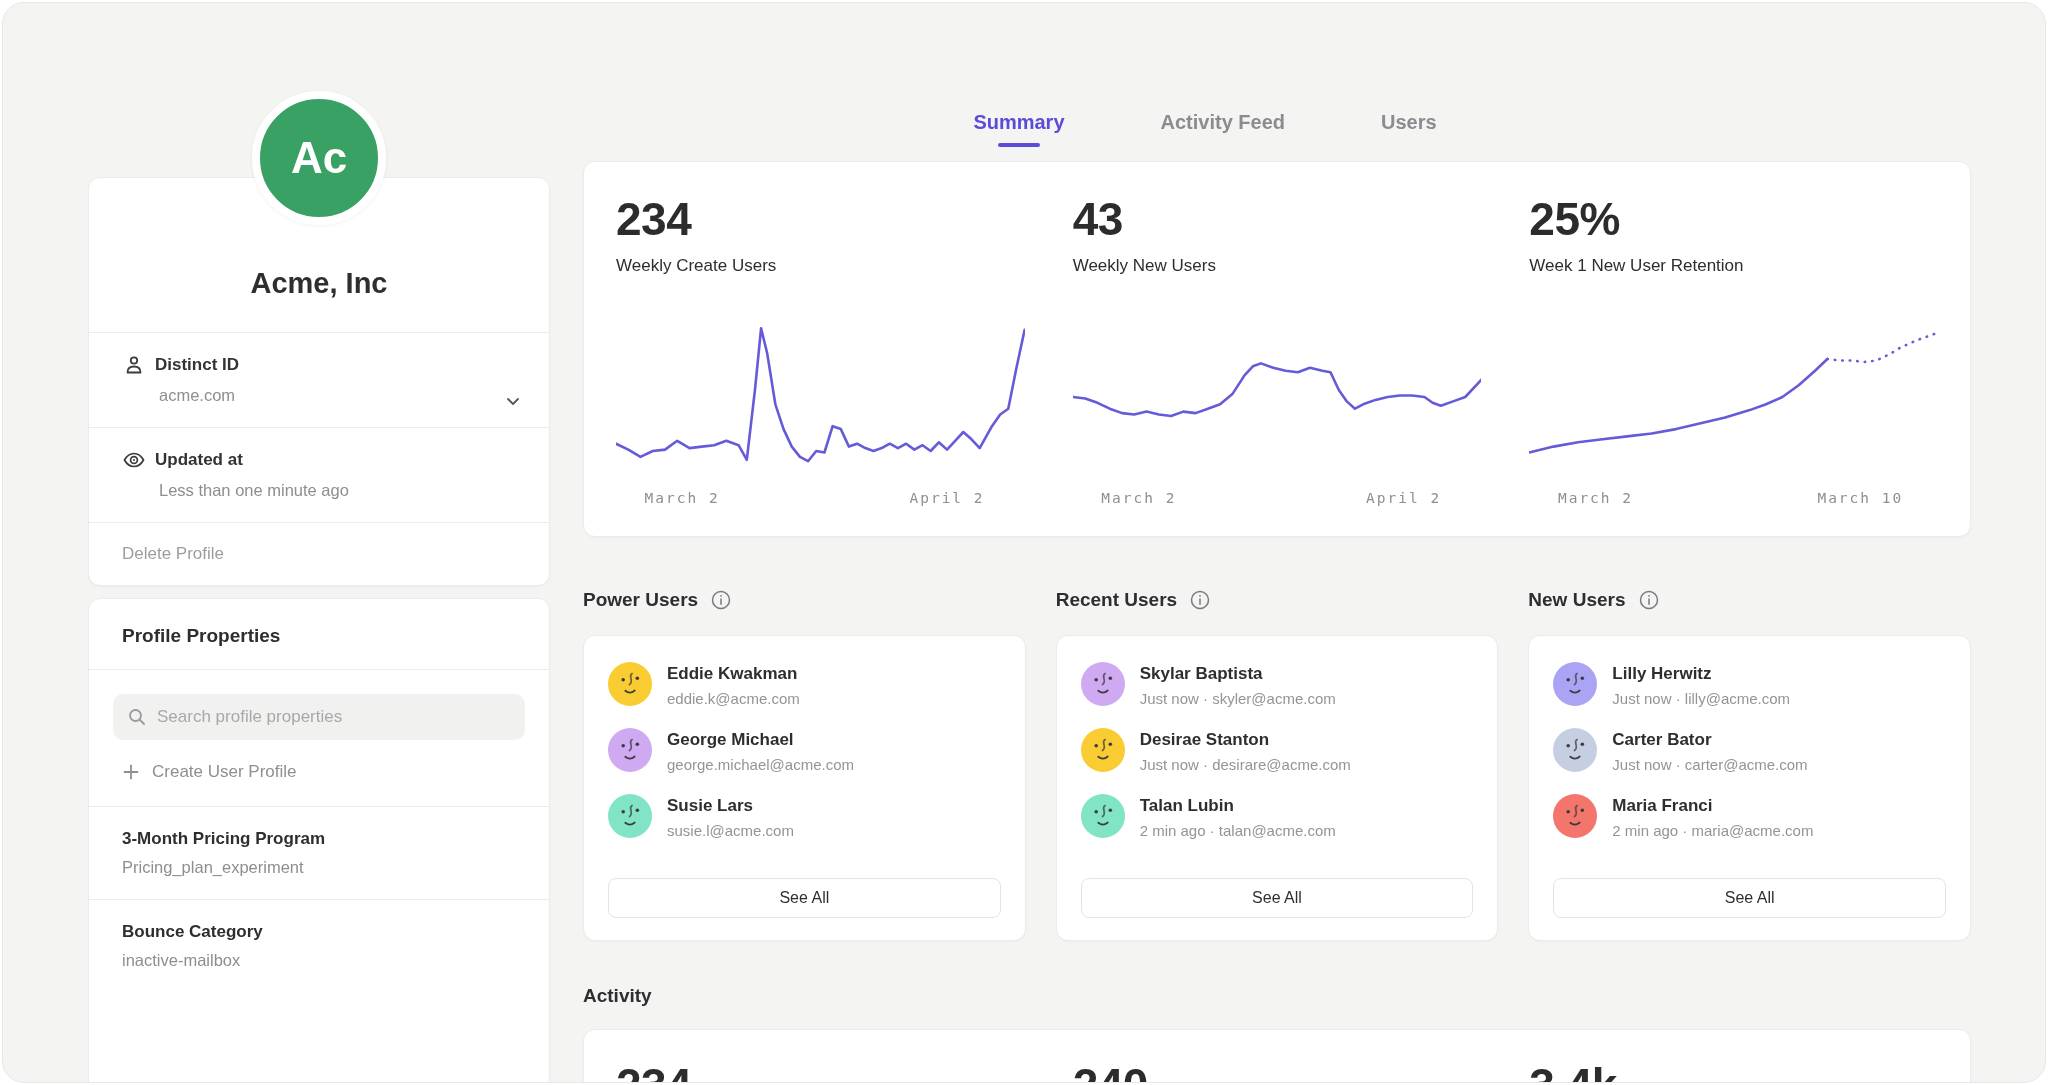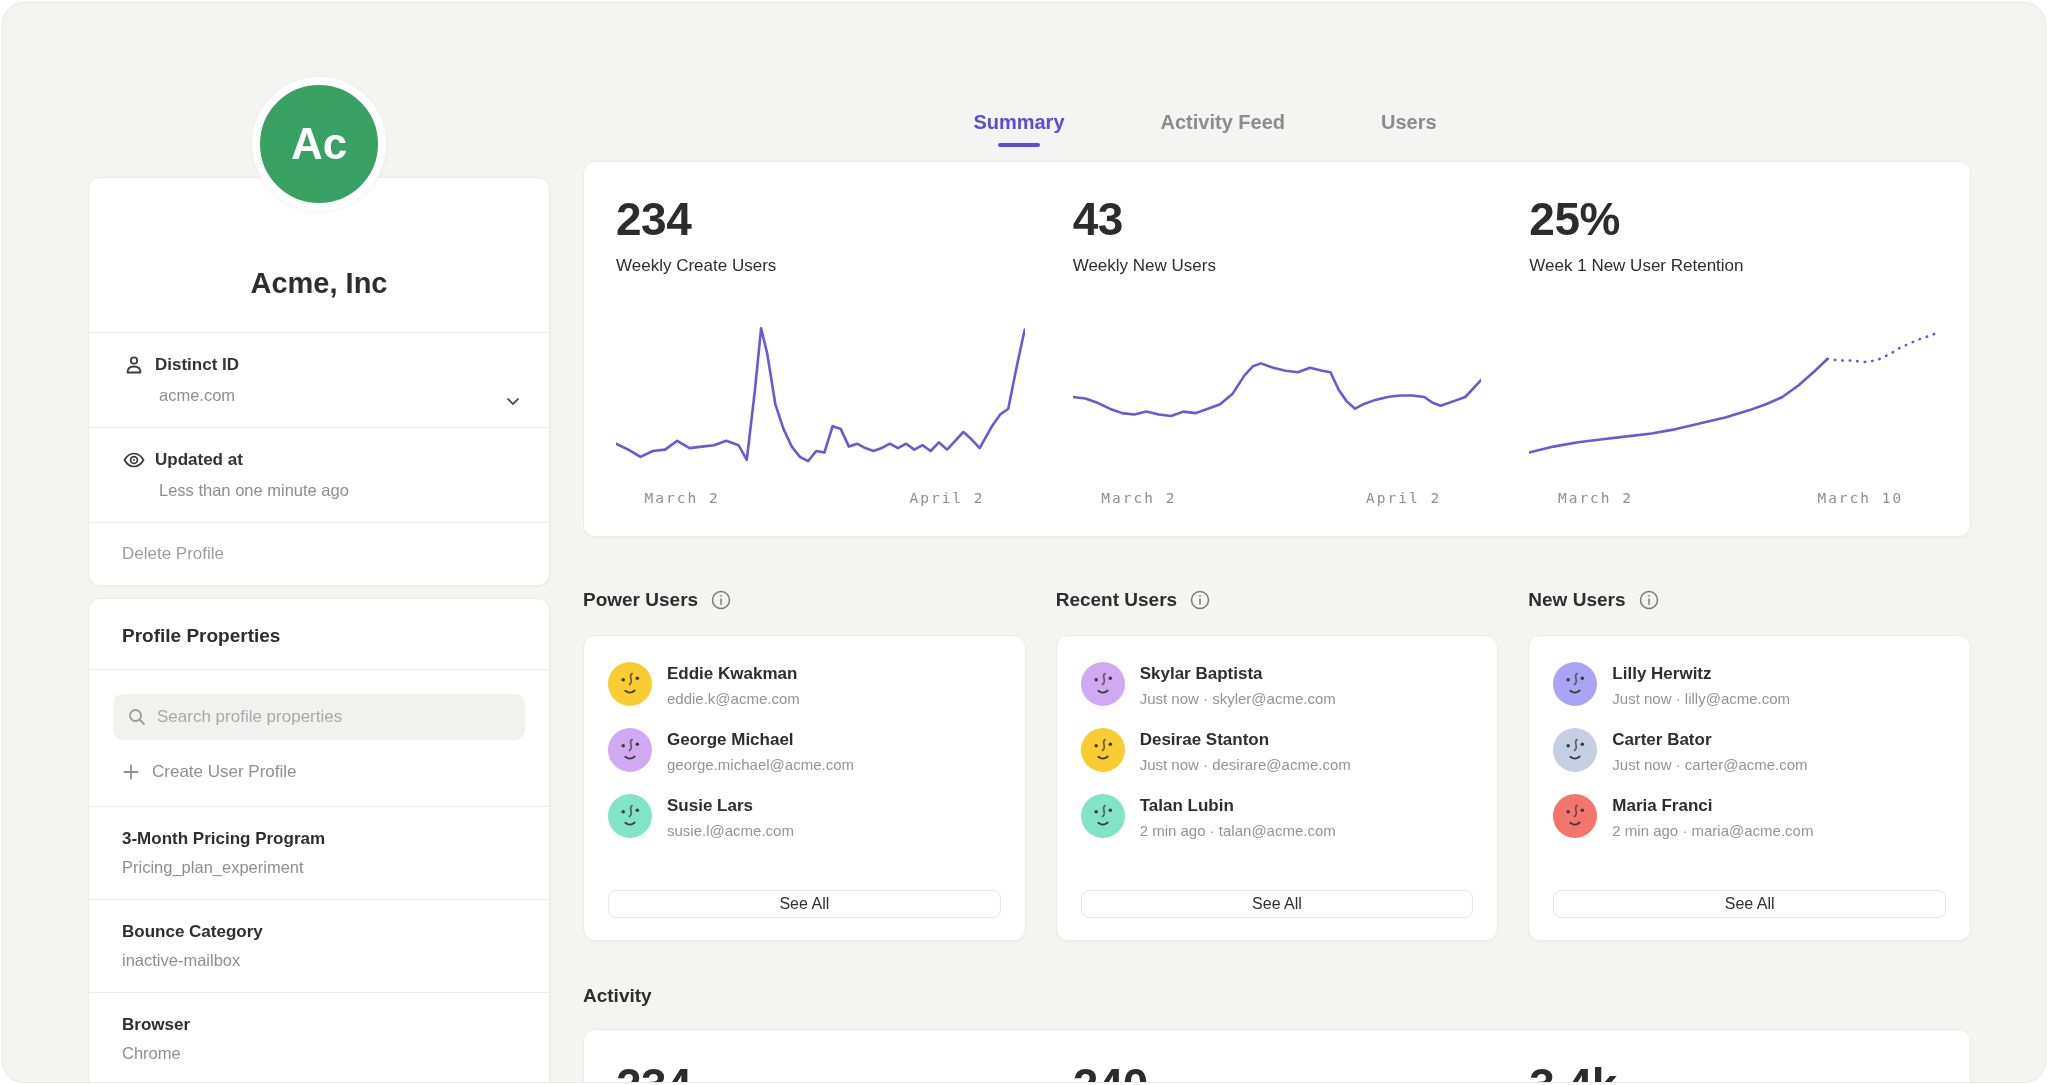--- a/index.html
+++ b/index.html
@@ -1,21 +1,21 @@
 <!DOCTYPE html>
 <html><head>
 <meta charset="utf-8">
 <style>
   * { margin:0; padding:0; box-sizing:border-box; }
   html,body { width:2048px; height:1085px; background:#ffffff; font-family:"Liberation Sans", sans-serif; }
   .frame { position:absolute; inset:2px; background:#f4f4f2; border-radius:22px; border:1px solid #e9e8e6; overflow:hidden; }
 
   
   .sidebar { position:absolute; left:85px; top:0; width:462px; }
-  .avatar-wrap { position:absolute; left:50%; top:74px; transform:translateX(-50%); z-index:3; }
+  .avatar-wrap { position:absolute; left:50%; top:88px; transform:translateX(-50%); z-index:3; }
   .avatar-big { width:134px; height:134px; border-radius:50%; border:8px solid #ffffff;
     display:flex; align-items:center; justify-content:center;
     color:#fff; font-size:44px; font-weight:bold; box-shadow:0 1px 4px rgba(0,0,0,.06); }
   .card { background:#fff; border:1px solid #ebebe9; border-radius:12px; box-shadow:0 1px 2px rgba(0,0,0,.03); }
   .profile-card { position:absolute; left:0; top:174px; width:462px; }
   .profile-title { height:154px; display:flex; align-items:flex-end; justify-content:center; padding-bottom:32px;
     font-size:29px; font-weight:bold; color:#2e2e30; }
   .divider { height:1px; background:#ececea; }
   .id-row { padding:20px 24px 22px 33px; position:relative; }
   .row-head { display:flex; align-items:center; gap:9px; }
@@ -58,21 +58,21 @@
   .xlabels .xr { position:absolute; left:81%; transform:translateX(-50%); white-space:nowrap; }
 
   .user-cols { margin-top:48px; display:grid; grid-template-columns:repeat(3,1fr); column-gap:30px; }
   .sec-head { display:flex; align-items:center; gap:12px; height:30px; }
   .sec-title { font-size:19px; font-weight:bold; color:#2e2e30; }
   .user-card { margin-top:20px; height:306px; padding:26px 24px 22px 24px; display:flex; flex-direction:column; }
   .user-row { display:flex; align-items:flex-start; gap:15px; margin-bottom:21px; cursor:pointer; }
   .u-avatar { width:44px; height:44px; border-radius:50%; flex:0 0 44px; }
   .u-name { font-size:17px; font-weight:bold; color:#2e2e30; padding-top:2px; }
   .u-meta { margin-top:6px; font-size:15px; color:#93939a; }
-  .see-all { margin-top:auto; height:28px; background:#fff; border:1px solid #e4e4e2; border-radius:8px;
+  .see-all { margin-top:auto; height:40px; background:#fff; border:1px solid #e4e4e2; border-radius:8px;
     font-size:16px; color:#2f2f31; font-family:"Liberation Sans", sans-serif; cursor:pointer; }
 
   .activity-head { margin-top:44px; font-size:19px; font-weight:bold; color:#2e2e30; height:24px; }
   .activity-card { margin-top:20px; height:300px; padding:28px 32px 0 32px;
     display:grid; grid-template-columns:repeat(3,1fr); column-gap:48px; }
 
   .icon { display:inline-flex; align-items:center; justify-content:center; }
   svg { display:block; }
 </style>
 </head>
@@ -156,24 +156,20 @@
   <div class="prop-row">
     <div class="prop-name">3-Month Pricing Program</div>
     <div class="prop-value">Pricing_plan_experiment</div>
   </div>
 
   <div class="prop-row">
     <div class="prop-name">Bounce Category</div>
     <div class="prop-value">inactive-mailbox</div>
   </div>
 
-  <div class="prop-row">
-    <div class="prop-name">Browser</div>
-    <div class="prop-value">Chrome</div>
-  </div>
 </div>
     </div>
   </aside>
 
   <main class="main">
 
     <nav class="tabs">
       <div class="tab active">
         <span>Summary</span>
         <div class="underline"></div>

